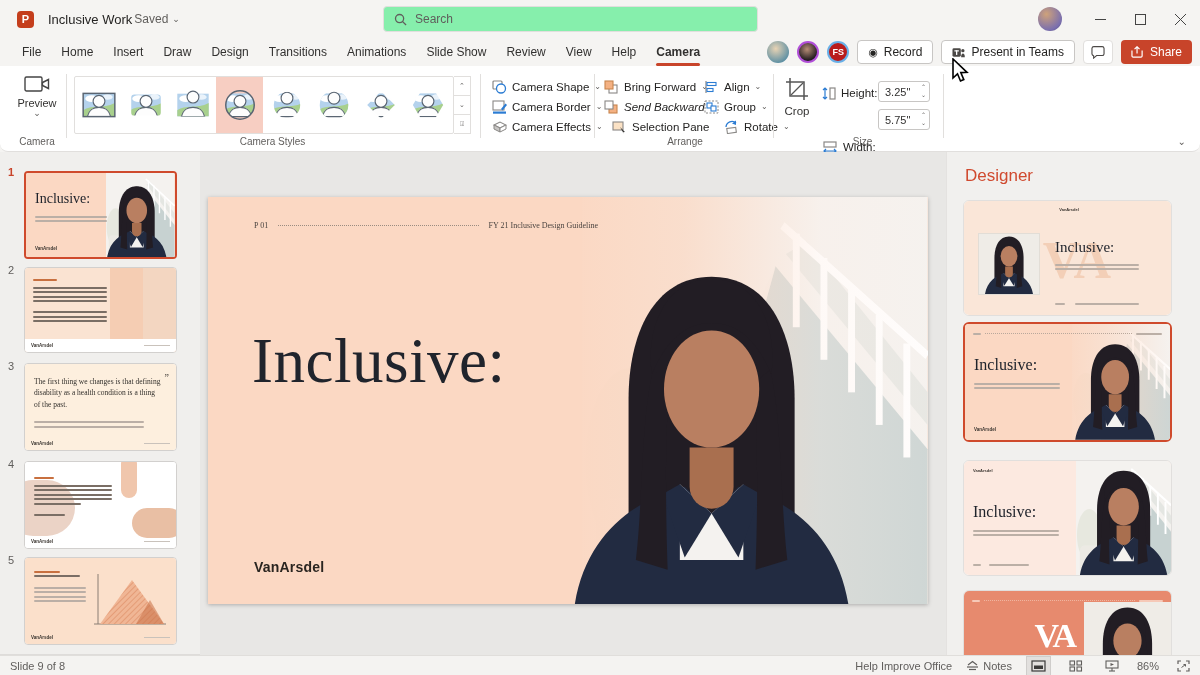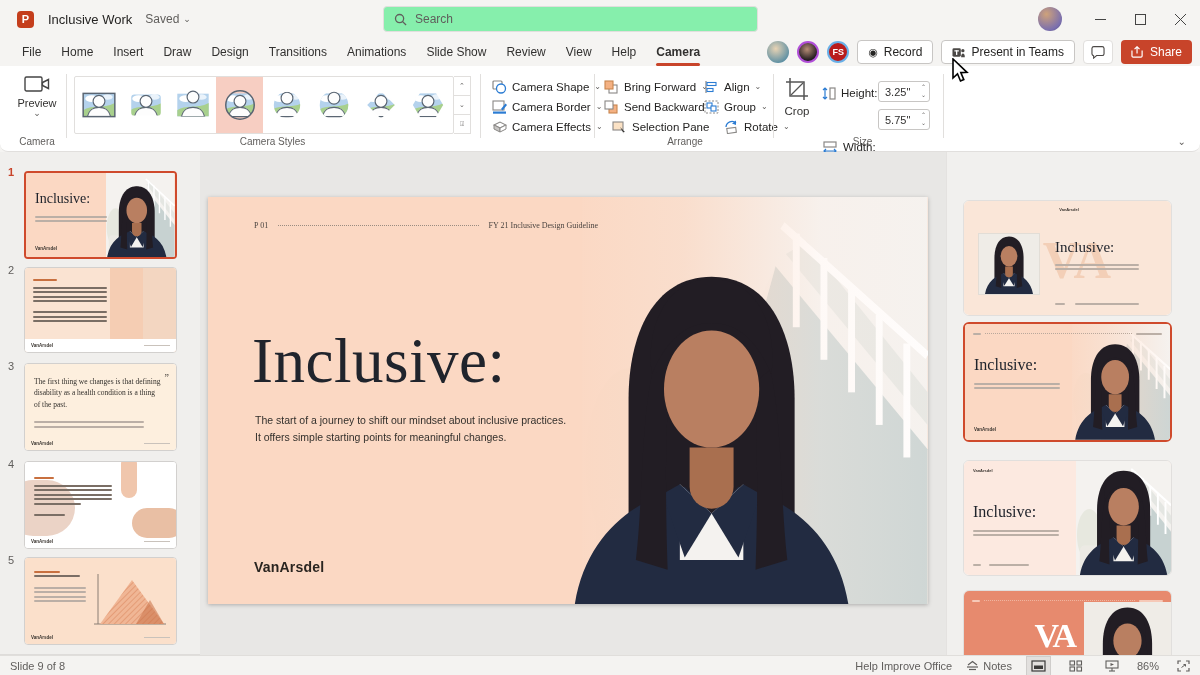--- a/index.html
+++ b/index.html
@@ -3,21 +3,21 @@
 <meta charset="utf-8">
 <style>
   html,body{margin:0;padding:0;background:#d8d8d8;}
   *{box-sizing:border-box;font-family:"Liberation Sans",sans-serif;}
   #stage{position:relative;width:1200px;height:675px;background:#F5F4F2;overflow:hidden;font-size:12px;color:#323130;}
 
   
   #titlebar{position:absolute;top:0;left:0;right:0;height:38px;display:flex;align-items:center;}
   .ppt-logo{width:17px;height:17px;margin-left:17px;border-radius:4px;background:#C43E1C;color:#fff;font-size:11px;font-weight:bold;display:flex;align-items:center;justify-content:center;}
   .doc-title{margin-left:14px;font-size:13px;color:#252423;}
-  .save-status{margin-left:13px;font-size:12px;color:#605E5C;display:flex;align-items:center;gap:4px;}
+  .save-status{margin-left:2px;font-size:12px;color:#605E5C;display:flex;align-items:center;gap:4px;}
   .chev{font-size:9px;color:#605E5C;line-height:1;}
   #searchbox{position:absolute;left:383px;top:6px;width:375px;height:26px;background:#86efac;border:1px solid #E1DFDD;border-radius:4px;display:flex;align-items:center;padding-left:10px;gap:8px;color:#605E5C;font-size:12px;}
   #tb-right{position:absolute;right:0;top:0;height:38px;display:flex;align-items:center;}
   .avatar-big{width:24px;height:24px;border-radius:50%;background:radial-gradient(circle at 35% 30%,#cfa27a,#7a6fae 70%,#4d4477);margin-right:18px;}
   .winbtn{width:40px;height:38px;display:flex;align-items:center;justify-content:center;color:#444;}
   .winbtn svg{display:block}
 
   
   #cmdbar{position:absolute;top:38px;left:0;right:0;height:28px;display:flex;align-items:center;}
   #tabs{display:flex;align-items:center;margin-left:12px;gap:0;}
@@ -378,21 +378,21 @@
     <div class="rb-divider" style="left:594px;"></div>
 
     <div class="rb-small" style="left:604px;top:11px;">
       <svg width="15" height="14" viewBox="0 0 15 14">
           <rect x="5" y="5" width="8" height="8" fill="#fff" stroke="#8A8886" stroke-width="1.1"></rect>
           <rect x="1" y="1" width="8" height="8" fill="#F4B183" stroke="#C8854E" stroke-width="1.1"></rect>
         </svg>
       <span>Bring Forward</span>
       <span class="chev">⌄</span>
     </div>
-    <div class="rb-small" style="left:604px;top:31px;">
+    <div class="rb-small" style="left:604px;top:31px;font-style:italic;">
       <svg width="15" height="14" viewBox="0 0 15 14">
           <rect x="5" y="5" width="8" height="8" fill="#F4B183" stroke="#C8854E" stroke-width="1.1"></rect>
           <rect x="1" y="1" width="8" height="8" fill="#fff" stroke="#8A8886" stroke-width="1.1"></rect>
         </svg>
       <span>Send Backward</span>
       <span class="chev">⌄</span>
     </div>
     <div class="rb-small" style="left:604px;top:51px;padding-left:8px;">
       <svg width="15" height="14" viewBox="0 0 15 14">
           <rect x="1" y="2" width="10" height="8" fill="#FBE2C5" stroke="#8A8886" stroke-width="1.1"></rect>
@@ -611,29 +611,26 @@
         <div class="peach-overlay"></div>
         <svg class="person-main" viewBox="0 0 120 140" preserveAspectRatio="xMidYMax meet">
             <use href="#sym-person"></use>
           </svg>
         <div id="slide-header">
           <span class="pg">P 01</span>
           <span class="dots"></span>
           <span class="hdr-right">FY 21 Inclusive Design Guideline</span>
         </div>
         <div id="slide-title">Inclusive:</div>
-        <div id="slide-sub">
-          <div>The start of a journey to shift our mindset about inclusive practices.</div>
-          <div>It offers simple starting points for meaningful changes.</div>
-        </div>
         <div id="slide-logo">VanArsdel</div>
       </div>
     </div>
 
     <div id="designer">
+      <h2>Designer</h2>
 
       <div class="dcard" style="top:48px;">
         <div class="mini" style="background:#FAE6D8;">
           <div class="serif" style="position:absolute;left:38%;top:26%;font-size:52px;font-weight:bold;color:#F3CfB7;color:#F3CFB7;">VA</div>
           <div class="mini-logo" style="position:absolute;left:46%;top:6px;font-size:4px;">VanArsdel</div>
           <svg style="position:absolute;left:14px;top:32px;width:62px;height:62px;background:#EFECE7;border:1px solid #E2DDD6;" viewBox="0 0 120 140" preserveAspectRatio="xMidYMax meet">
               <use href="#sym-person"></use>
             </svg>
           <div class="serif" style="position:absolute;left:44%;top:38px;font-size:15px;color:#20242C;">Inclusive:</div>
           <div style="position:absolute;left:44%;top:60px;width:84px;">

